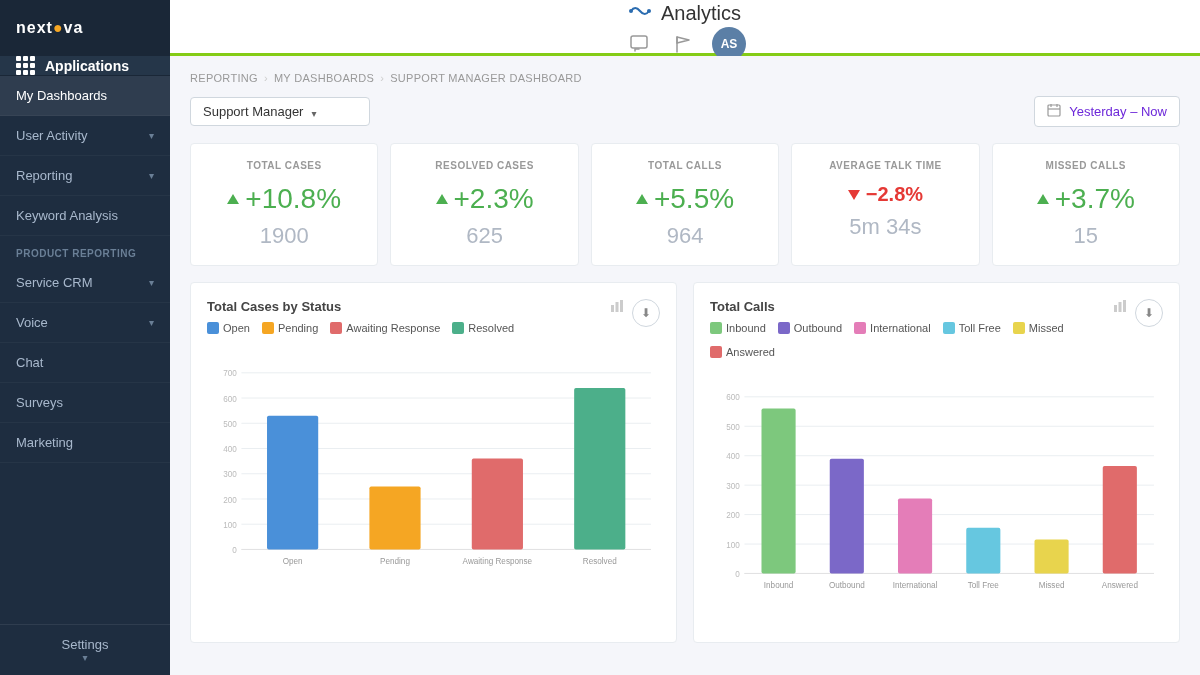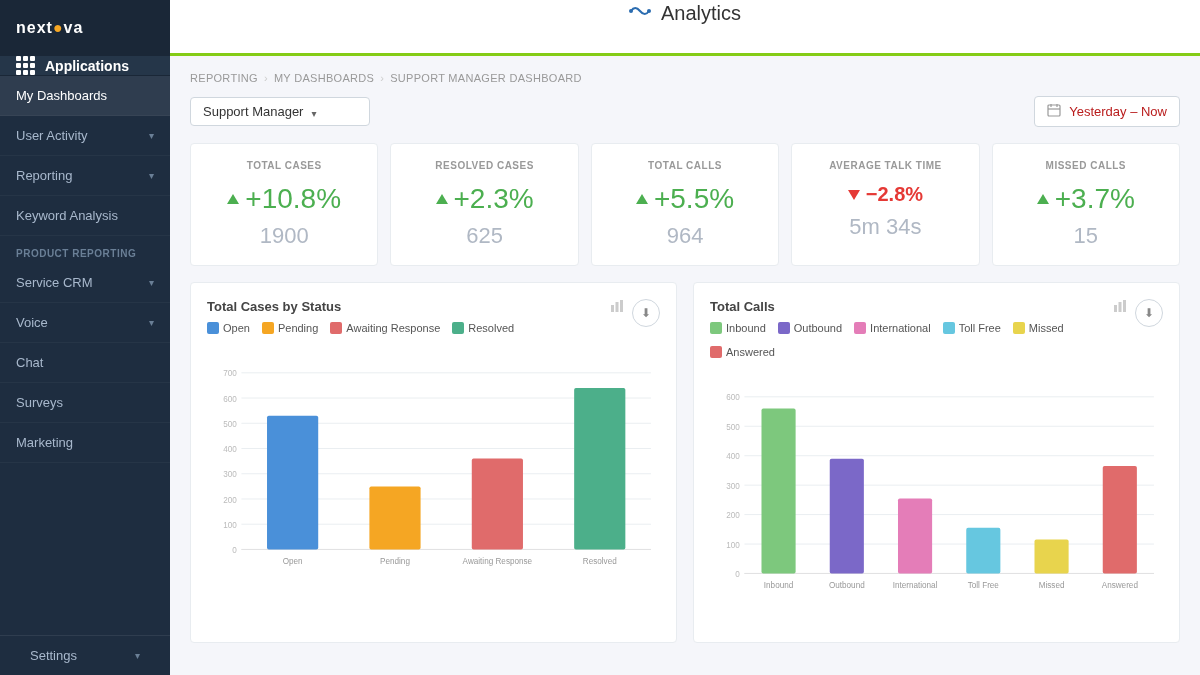--- a/index.html
+++ b/index.html
@@ -63,20 +63,21 @@
     }
     .sidebar-settings {
       padding: 12px 30px;
       display: flex;
       align-items: center;
       justify-content: space-between;
       color: #a8b8cc;
       font-size: 13px;
       cursor: pointer;
       border-top: 1px solid rgba(255,255,255,0.08);
+      flex-direction: column;
     }
 
     
     #main {
       flex: 1;
       display: flex;
       flex-direction: column;
       overflow: hidden;
     }
 
@@ -153,21 +154,21 @@
       cursor: pointer;
       gap: 8px;
       min-width: 180px;
     }
     .dashboard-select-arrow { color: #666; font-size: 10px; }
     .date-range {
       display: flex;
       align-items: center;
       gap: 8px;
       font-size: 13px;
-      color: #b91c1c;
+      color: #6d28d9;
       background: #fff;
       border: 1px solid #d0d7de;
       border-radius: 4px;
       padding: 6px 12px;
       cursor: pointer;
     }
     .cal-icon { font-size: 14px; color: #888; }
 
     
     .kpi-row {
@@ -335,20 +336,35 @@
   <header id="top-header">
     <div class="header-title-area">
       <span class="analytics-icon">
         <svg width="22" height="22" viewBox="0 0 22 22" fill="none" xmlns="http://www.w3.org/2000/svg">
           <path d="M2 11 Q6 5 11 11 Q16 17 20 11" stroke="#2b6cb0" stroke-width="2" fill="none" stroke-linecap="round"></path>
           <circle cx="2" cy="11" r="2" fill="#2b6cb0"></circle>
           <circle cx="20" cy="11" r="2" fill="#2b6cb0"></circle>
         </svg>
       </span>
       <span class="analytics-title">Analytics</span>
+    </div>
+    <div class="header-actions">
+      <div class="header-icon-btn">
+        <svg width="18" height="18" viewBox="0 0 18 18" fill="none">
+            <rect x="1" y="1" width="16" height="12" rx="2" stroke="#999" stroke-width="1.5"></rect>
+            <path d="M5 16 L5 14 L9 14" stroke="#999" stroke-width="1.5" stroke-linecap="round"></path>
+          </svg>
+      </div>
+      <div class="header-icon-btn">
+        <svg width="16" height="18" viewBox="0 0 16 18" fill="none">
+            <path d="M2 2 L14 5 L2 8 Z" stroke="#999" stroke-width="1.5" fill="none" stroke-linejoin="round"></path>
+            <line x1="2" y1="2" x2="2" y2="17" stroke="#999" stroke-width="1.5" stroke-linecap="round"></line>
+          </svg>
+      </div>
+      <div class="avatar-btn">AS</div>
     </div>
   </header>
 
   <div id="content">
 
     <div class="breadcrumb">
       <span class="breadcrumb-link">REPORTING</span>
       <span class="breadcrumb-sep">›</span>
       <span class="breadcrumb-link">MY DASHBOARDS</span>
       <span class="breadcrumb-sep">›</span>

